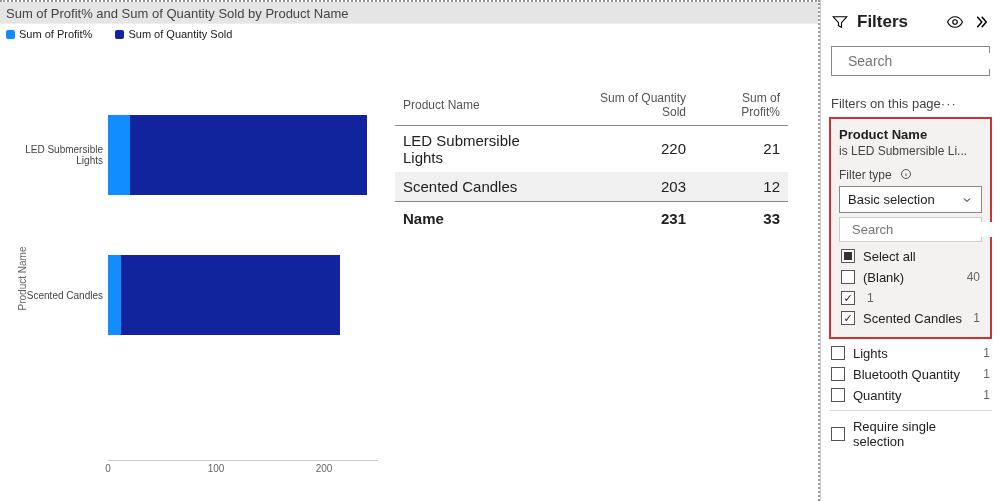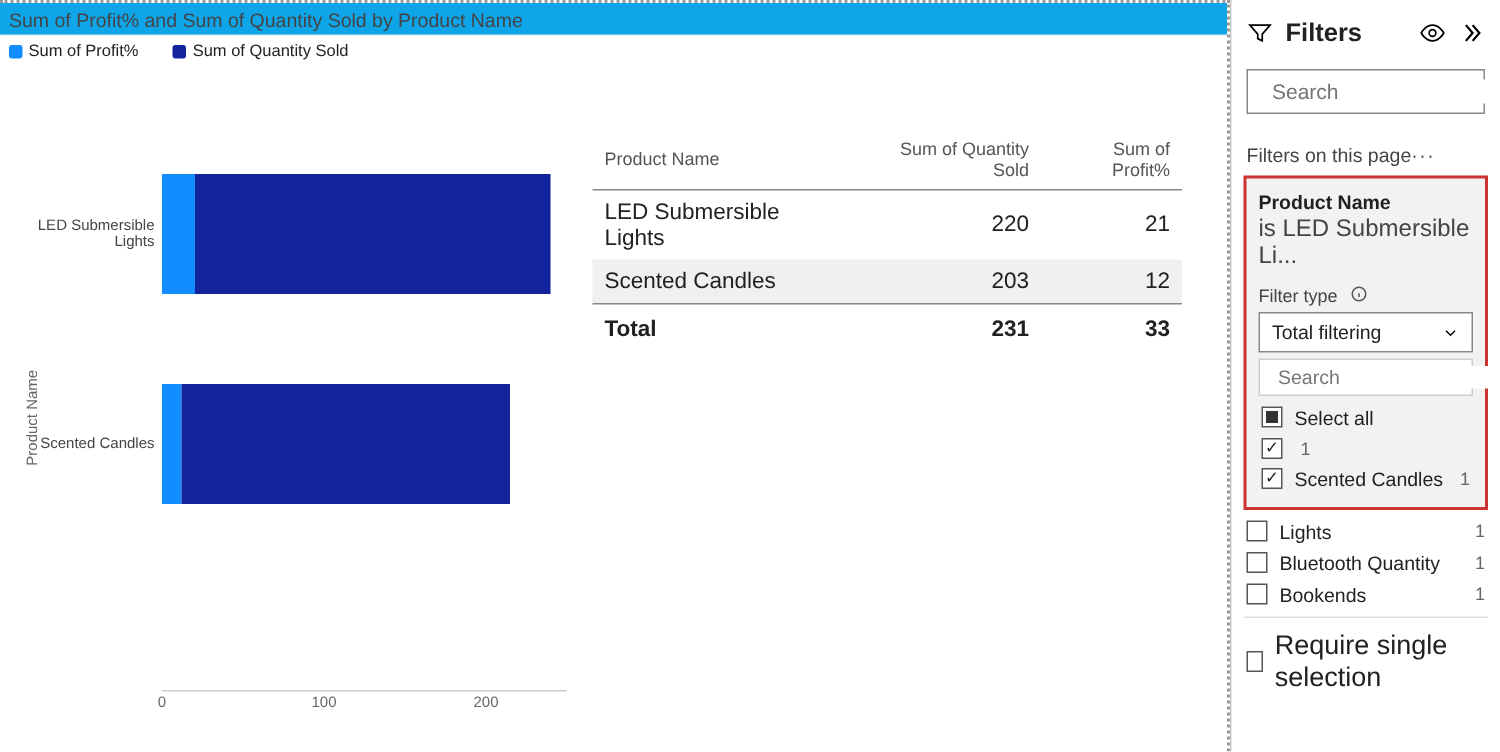--- a/index.html
+++ b/index.html
@@ -1,18 +1,18 @@
 <!DOCTYPE html>
 <html><head>
 <meta charset="utf-8">
 <style>
 *{margin:0;padding:0;box-sizing:border-box}
 body{font-family:"Segoe UI",Arial,sans-serif;font-size:13px;color:#212121;background:#fff;width:1000px;height:501px;overflow:hidden;display:flex}
 .main{flex:1;border-top:2px dotted #999;border-right:2px dotted #999;padding:0;display:flex;flex-direction:column}
-.chart-title{font-size:13px;color:#444;padding:4px 6px 2px;background:#0ea5e9;border-bottom:1px solid #eee}
+.chart-title{font-size:13px;color:#444;padding:4px 6px 2px;background:#e5e5e5;border-bottom:1px solid #eee}
 .legend{padding:4px 6px;font-size:11px}
 .legend span{display:inline-flex;align-items:center;margin-right:10px}
 .legend .sw{width:9px;height:9px;display:inline-block;margin-right:4px;border-radius:2px}
 .content{display:flex;flex:1}
 .chart-area{width:395px;position:relative;padding:10px 10px 50px 10px}
 .ylabel{position:absolute;left:-4px;top:50%;transform:rotate(-90deg) translateY(-50%);transform-origin:center;font-size:10px;color:#666}
 .bars{position:absolute;left:108px;top:40px;width:270px}
 .bar-row{position:relative;height:140px}
 .bar-label{position:absolute;left:-90px;width:85px;text-align:right;font-size:10px;color:#444;top:50%;transform:translateY(-50%)}
 .bar-stack{position:absolute;top:30px;height:80px;display:flex}
@@ -33,36 +33,36 @@
 .fhead svg{width:18px;height:18px}
 .fhead-title{font-size:17px;font-weight:600;flex:1}
 .ficon{width:18px;height:18px;cursor:pointer}
 .search-box{display:flex;align-items:center;border:1px solid #888;padding:6px 8px;margin:10px 2px}
 .search-box svg{width:16px;height:16px;margin-right:8px}
 .search-box input{border:none;outline:none;font-size:14px;flex:1}
 .section-label{font-size:13px;color:#444;padding:10px 2px 4px;display:flex;justify-content:flex-start}
 .dots{letter-spacing:1px;cursor:pointer}
 .card{border:2px solid #c33;margin:2px 0;padding:8px;background:#f3f2f1}
 .card-title{font-weight:700;font-size:13px}
-.card-sub{font-size:16px;color:#444;margin-top:2px}
+.card-sub{font-size:12px;color:#444;margin-top:2px}
 .ftype{font-size:12px;color:#444;margin-top:10px;display:flex;align-items:flex-start;gap:8px}
 .select{background:#fff;border:1px solid #888;padding:5px 8px;margin-top:4px;font-size:13px;display:flex;justify-content:space-between;align-items:center}
 .chev{width:12px;height:12px}
 .fsearch{background:#fff;border:1px solid #ccc;padding:4px 6px;margin-top:4px;display:flex;align-items:center}
 .fsearch svg{width:14px;height:14px;margin-right:6px}
 .fsearch input{border:none;outline:none;font-size:13px;flex:1}
 .flist{margin-top:4px;max-height:130px;overflow-y:auto}
 .fitem{display:flex;align-items:flex-start;padding:3px 2px;font-size:13px}
 .cb{width:14px;height:14px;border:1px solid #555;margin-right:8px;display:flex;align-items:center;justify-content:center;background:#fff}
 .cb.checked::after{content:"✓";font-size:11px;line-height:1}
 .cb.partial::after{content:"";width:8px;height:8px;background:#333}
 .fitem .lbl{flex:1;white-space:nowrap;overflow:hidden;text-overflow:ellipsis}
 .fitem .cnt{color:#666;font-size:12px;padding-left:4px}
 .outside-list{margin-top:2px}
-.req{display:flex;align-items:center;padding:8px 2px;font-size:18px;border-top:1px solid #ddd;margin-top:4px}
+.req{display:flex;align-items:center;padding:8px 2px;font-size:13px;border-top:1px solid #ddd;margin-top:4px}
 .req .cb{margin-right:8px}
 </style>
 </head>
 <body>
 
 <div class="main">
   <div class="chart-title">Sum of Profit% and Sum of Quantity Sold by Product Name</div>
   <div class="legend">
     <span>
         <i class="sw" style="background:#118dff"></i>
@@ -114,21 +114,21 @@
             <td class="num">21</td>
           </tr>
           <tr>
             <td>Scented Candles</td>
             <td class="num">203</td>
             <td class="num">12</td>
           </tr>
         </tbody>
         <tfoot>
             <tr>
-          <td>Total</td>
+          <td>Name</td>
           <td class="num">231</td>
           <td class="num">33</td>
         </tr>
           </tfoot>
       </table>
     </div>
   </div>
 </div>
 
 <div class="filters">
@@ -161,39 +161,44 @@
     <div class="card-title">Product Name</div>
     <div class="card-sub">is LED Submersible Li...</div>
     <div class="ftype">
       <span>Filter type</span>
       <svg width="12" height="12" viewBox="0 0 24 24" fill="none" stroke="#555" stroke-width="2">
           <circle cx="12" cy="12" r="9"></circle>
           <path d="M12 8h.01M12 11v5"></path>
         </svg>
     </div>
     <div class="select">
-      <span>Total filtering</span>
+      <span>Basic selection</span>
       <svg class="chev" viewBox="0 0 24 24" fill="none" stroke="#000" stroke-width="2">
           <path d="M6 9l6 6 6-6"></path>
         </svg>
     </div>
     <div class="fsearch">
       <svg viewBox="0 0 24 24" fill="none" stroke="#555" stroke-width="2">
           <circle cx="10" cy="10" r="6"></circle>
           <path d="M20 20l-5-5"></path>
         </svg>
       <input placeholder="Search" style="">
     </div>
     <div class="flist">
       <div class="fitem">
           <span class="cb partial"></span>
           <span class="lbl">Select all</span>
           <span class="cnt"></span>
         </div>
       <div class="fitem">
+          <span class="cb"></span>
+          <span class="lbl">(Blank)</span>
+          <span class="cnt">40</span>
+        </div>
+      <div class="fitem">
           <span class="cb checked"></span>
           <span class="cnt">1</span>
         </div>
       <div class="fitem">
           <span class="cb checked"></span>
           <span class="lbl">Scented Candles</span>
           <span class="cnt">1</span>
         </div>
     </div>
   </div>
@@ -204,21 +209,21 @@
         <span class="lbl">Lights</span>
         <span class="cnt">1</span>
       </div>
     <div class="fitem">
         <span class="cb"></span>
         <span class="lbl">Bluetooth Quantity</span>
         <span class="cnt">1</span>
       </div>
     <div class="fitem">
         <span class="cb"></span>
-        <span class="lbl">Bookends</span>
+        <span class="lbl">Quantity</span>
         <span class="cnt">1</span>
       </div>
   </div>
 
   <div class="req">
     <span class="cb"></span>
     <span>Require single selection</span>
   </div>
 </div>
 

